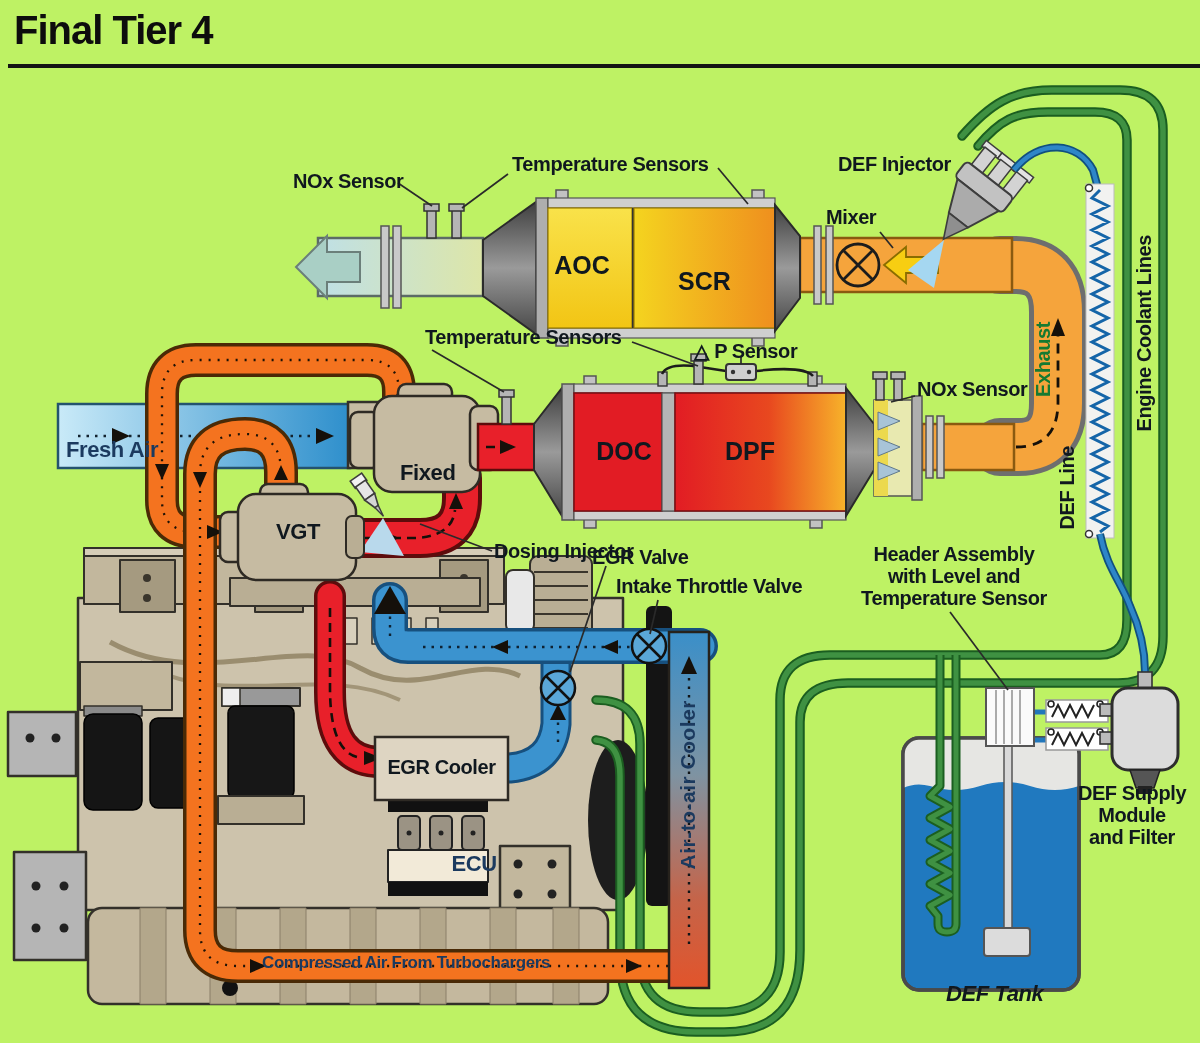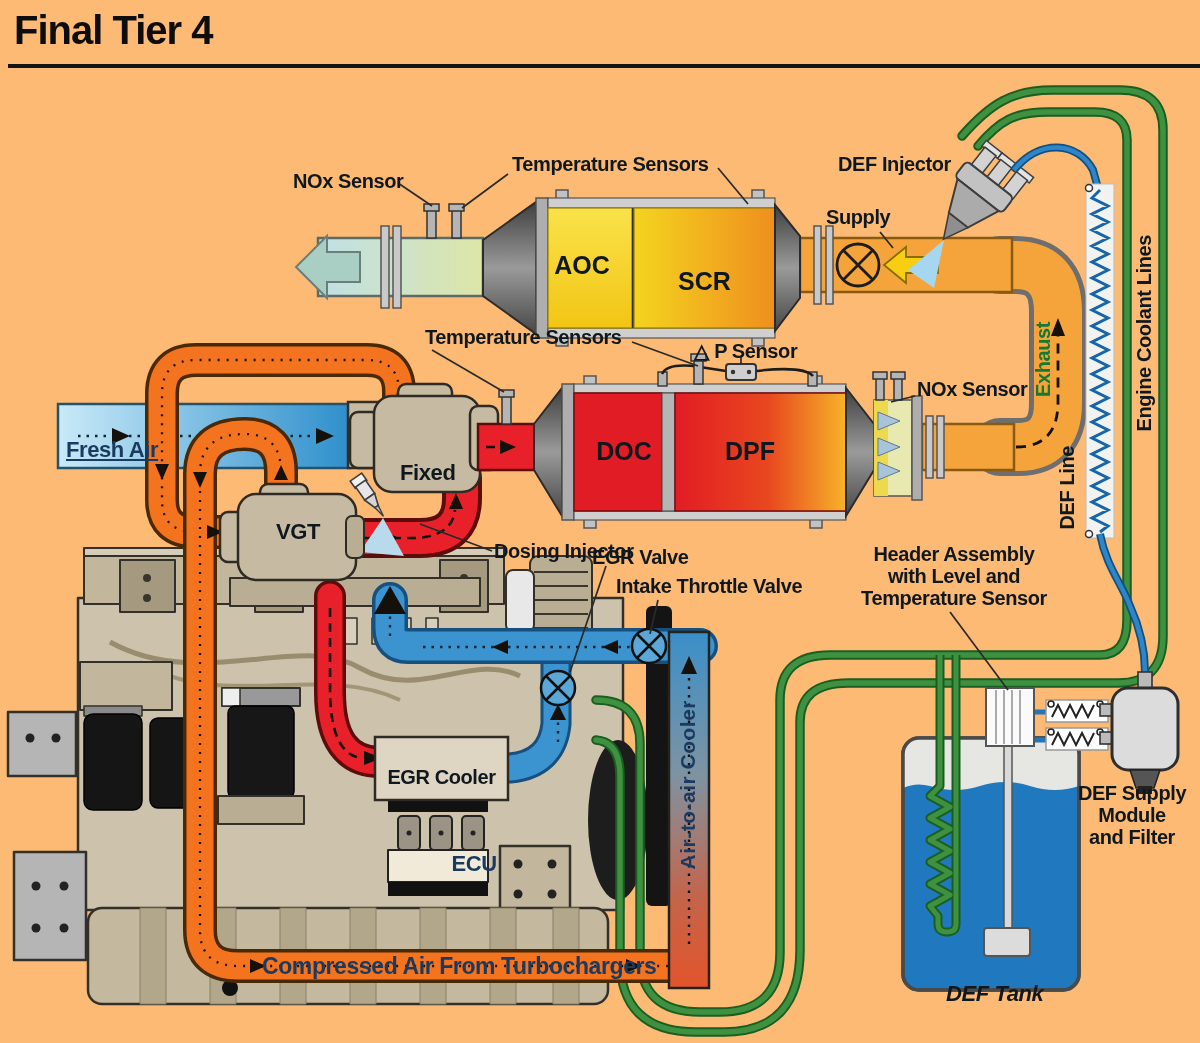--- a/index.html
+++ b/index.html
@@ -1,16 +1,16 @@
 <!DOCTYPE html>
 <html><head>
 <meta charset="utf-8">
 <style>
   html,body{margin:0;padding:0;background:#ffffff;}
-  #stage{position:relative;width:1200px;height:1043px;background:#fdba74;overflow:hidden;
+  #stage{position:relative;width:1200px;height:1043px;background:#bef264;overflow:hidden;
          font-family:"Liberation Sans",sans-serif;}
   #stage svg{position:absolute;left:0;top:0;}
   .lbl{position:absolute;font-weight:bold;color:#10181f;font-size:20px;letter-spacing:-0.4px;
        line-height:1.1;white-space:pre-line;}
   .navy{color:#1b3a5f;}
   .green{color:#157a31;}
   .vlabel{writing-mode:vertical-rl;transform:rotate(180deg);}
   .ctr{text-align:center;}
   .title{font-size:40px;letter-spacing:-1px;color:#0d0d0d;}
   .big{font-size:25px;letter-spacing:0;}
@@ -413,37 +413,37 @@
     <path d="M658,600 L650,634"></path>
     <path d="M950,612 L1008,690"></path>
   </g>
 </svg>
 
 <div class="lbl title" style="left:14px;top:8px;">Final Tier 4</div>
 
 <div class="lbl" style="left:293px;top:170px;">NOx Sensor</div>
 <div class="lbl" style="left:512px;top:153px;">Temperature Sensors</div>
 <div class="lbl" style="left:838px;top:153px;">DEF Injector</div>
-<div class="lbl" style="left:826px;top:206px;">Supply</div>
+<div class="lbl" style="left:826px;top:206px;">Mixer</div>
 <div class="lbl vlabel" style="left:1133px;top:235px;">Engine Coolant Lines</div>
 <div class="lbl vlabel green" style="left:1032px;top:322px;">Exhaust</div>
 <div class="lbl vlabel" style="left:1056px;top:446px;">DEF Line</div>
 <div class="lbl" style="left:425px;top:326px;">Temperature Sensors</div>
 <div class="lbl" style="left:694px;top:340px;">△ P Sensor</div>
 <div class="lbl" style="left:917px;top:378px;">NOx Sensor</div>
-<div class="lbl navy comp" style="left:66px;top:438px;text-decoration:underline;">Fresh Air</div>
+<div class="lbl navy comp" style="left:66px;top:438px;">Fresh Air</div>
 <div class="lbl comp" style="left:400px;top:426px;margin-top:35px;">Fixed</div>
 <div class="lbl comp" style="left:276px;top:520px;">VGT</div>
 <div class="lbl" style="left:494px;top:540px;">Dosing Injector</div>
 <div class="lbl" style="left:592px;top:546px;text-align:center;">EGR Valve</div>
 <div class="lbl" style="left:616px;top:575px;">Intake Throttle Valve</div>
-<div class="lbl ctr" style="left:375px;top:756px;width:133px;margin-top:10px;">EGR Cooler</div>
+<div class="lbl ctr" style="left:375px;top:756px;width:133px;">EGR Cooler</div>
 <div class="lbl navy ctr comp" style="left:388px;top:852px;width:100px;margin-left:36px;">ECU</div>
 <div class="lbl navy vlabel" style="left:676px;top:700px;font-size:21px;letter-spacing:0.5px;">Air-to-air Cooler</div>
-<div class="lbl navy" style="left:262px;top:954px;font-size:23px;">Compressed Air From Turbochargers</div>
+<div class="lbl navy" style="left:262px;top:954px;font-size:17px;">Compressed Air From Turbochargers</div>
 <div class="lbl ctr" style="left:856px;top:543px;width:196px;">Header Assembly
 with Level and
 Temperature Sensor</div>
 <div class="lbl ctr" style="left:1076px;top:782px;width:112px;">DEF Supply
 Module
 and Filter</div>
 <div class="lbl comp" style="left:946px;top:982px;font-style:italic;">DEF Tank</div>
 
 <div class="lbl big ctr" style="left:548px;top:252px;width:68px;">AOC</div>
 <div class="lbl big ctr" style="left:634px;top:252px;width:141px;margin-top:16px;">SCR</div>

